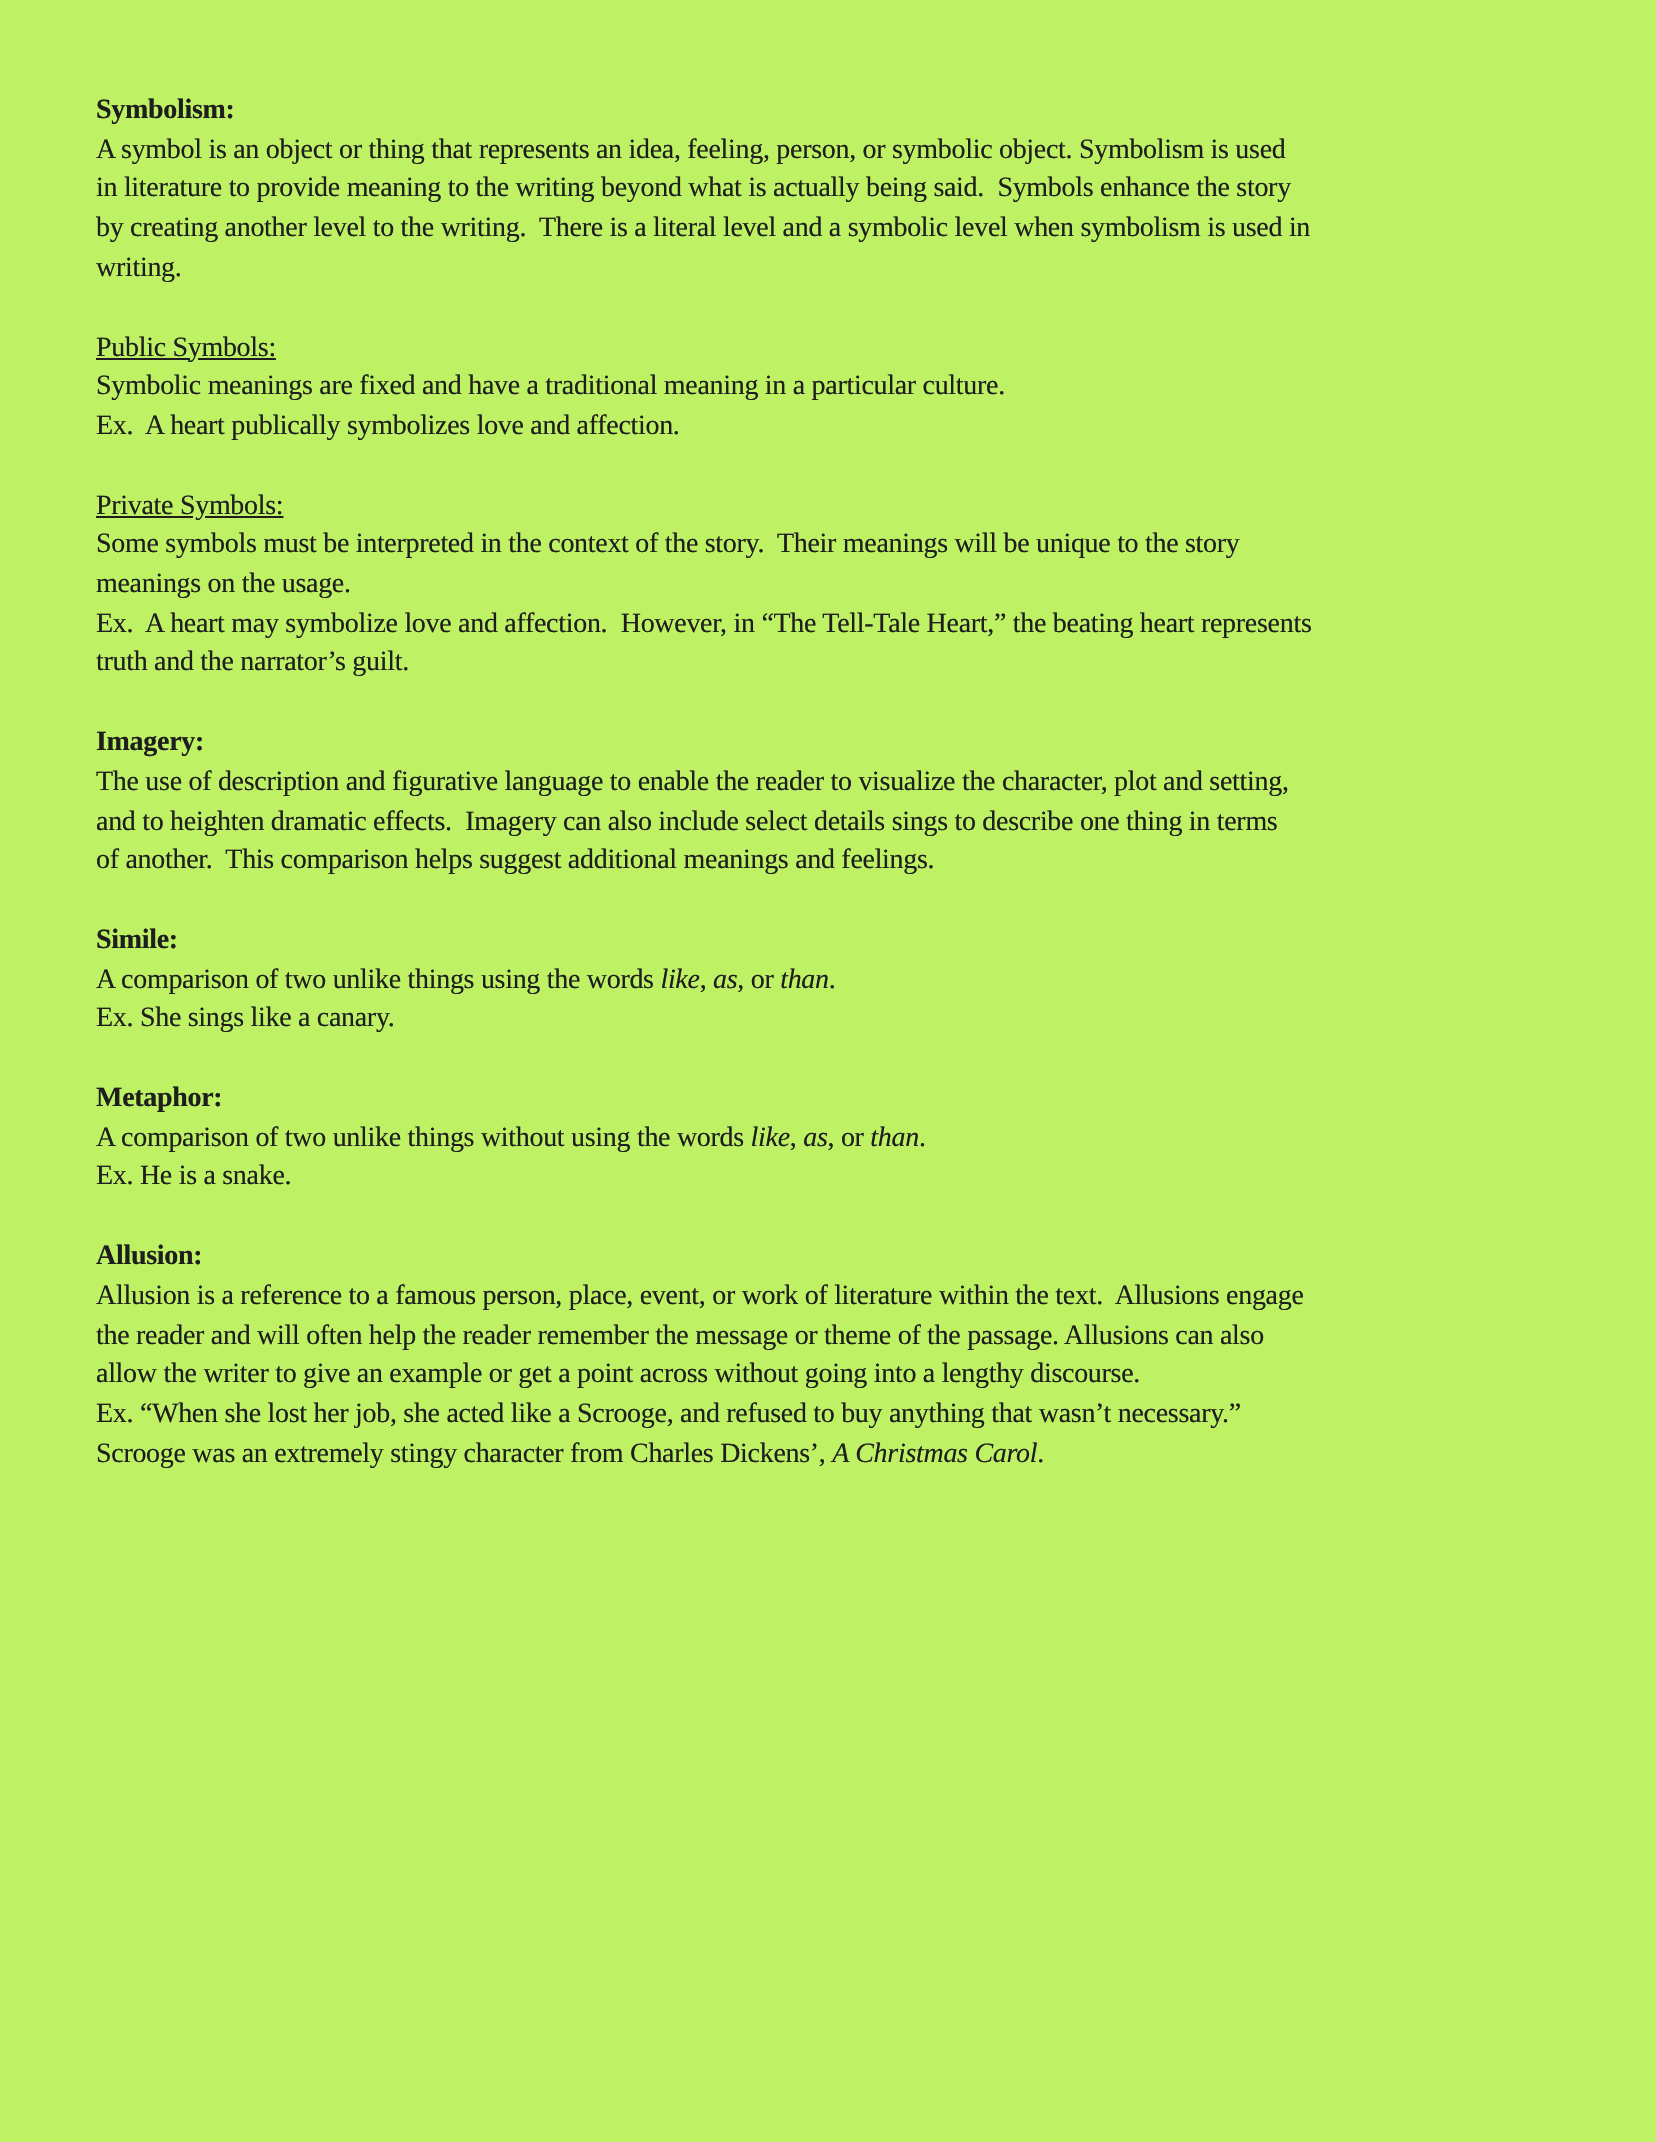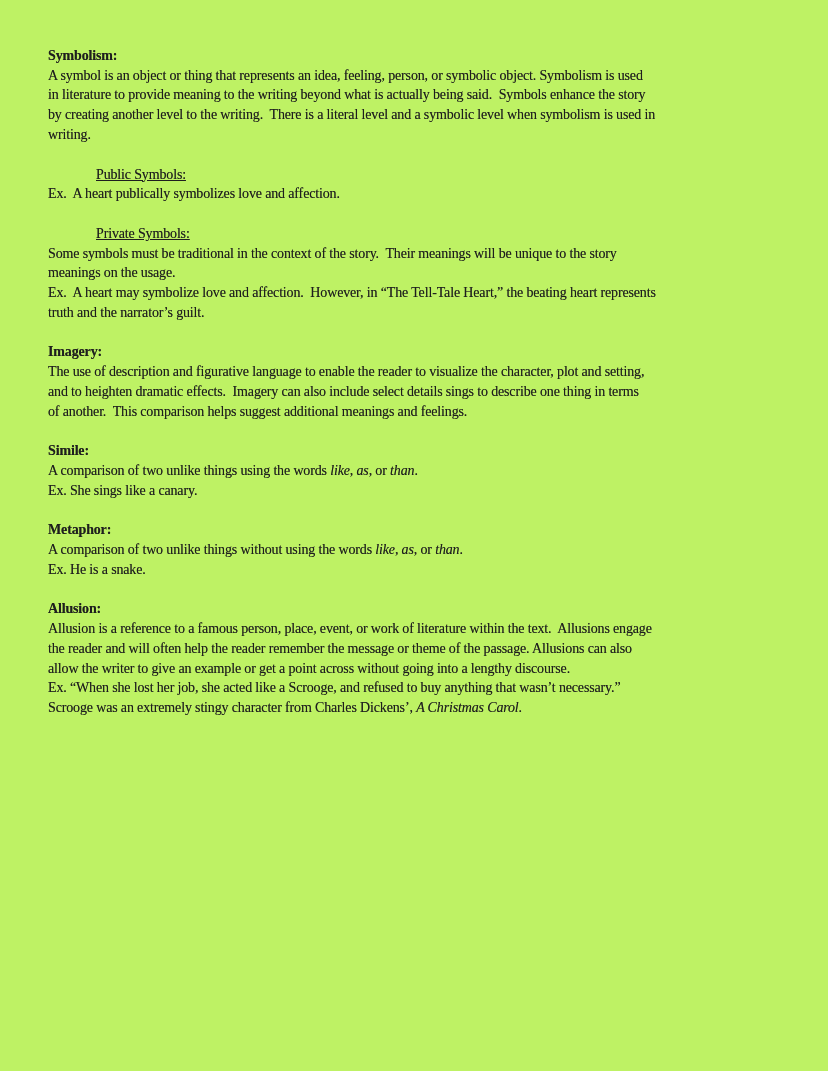--- a/index.html
+++ b/index.html
@@ -26,21 +26,20 @@
   }
   .line {
     line-height: 19.7px;
     white-space: pre;
   }
   .bold {
     font-weight: 700;
   }
   .underline {
     text-decoration: underline;
-    margin-left: 48px;
   }
   .line i {
     font-style: italic;
     text-align: right;
   }
 </style>
 </head>
 <body>
 
 <div class="page">
@@ -48,26 +47,27 @@
   <div class="sec">
     <div class="line bold">Symbolism:</div>
     <div class="line">A symbol is an object or thing that represents an idea, feeling, person, or symbolic object. Symbolism is used</div>
     <div class="line">in literature to provide meaning to the writing beyond what is actually being said.  Symbols enhance the story</div>
     <div class="line">by creating another level to the writing.  There is a literal level and a symbolic level when symbolism is used in</div>
     <div class="line">writing.</div>
   </div>
 
   <div class="sec">
     <div class="line"><span class="underline">Public Symbols:</span></div>
+    <div class="line">Symbolic meanings are fixed and have a traditional meaning in a particular culture.</div>
     <div class="line">Ex.  A heart publically symbolizes love and affection.</div>
   </div>
 
   <div class="sec">
     <div class="line"><span class="underline">Private Symbols:</span></div>
-    <div class="line">Some symbols must be traditional in the context of the story.  Their meanings will be unique to the story</div>
+    <div class="line">Some symbols must be interpreted in the context of the story.  Their meanings will be unique to the story</div>
     <div class="line">meanings on the usage.</div>
     <div class="line">Ex.  A heart may symbolize love and affection.  However, in “The Tell-Tale Heart,” the beating heart represents</div>
     <div class="line">truth and the narrator’s guilt.</div>
   </div>
 
   <div class="sec">
     <div class="line bold">Imagery:</div>
     <div class="line">The use of description and figurative language to enable the reader to visualize the character, plot and setting,</div>
     <div class="line">and to heighten dramatic effects.  Imagery can also include select details sings to describe one thing in terms</div>
     <div class="line">of another.  This comparison helps suggest additional meanings and feelings.</div>

